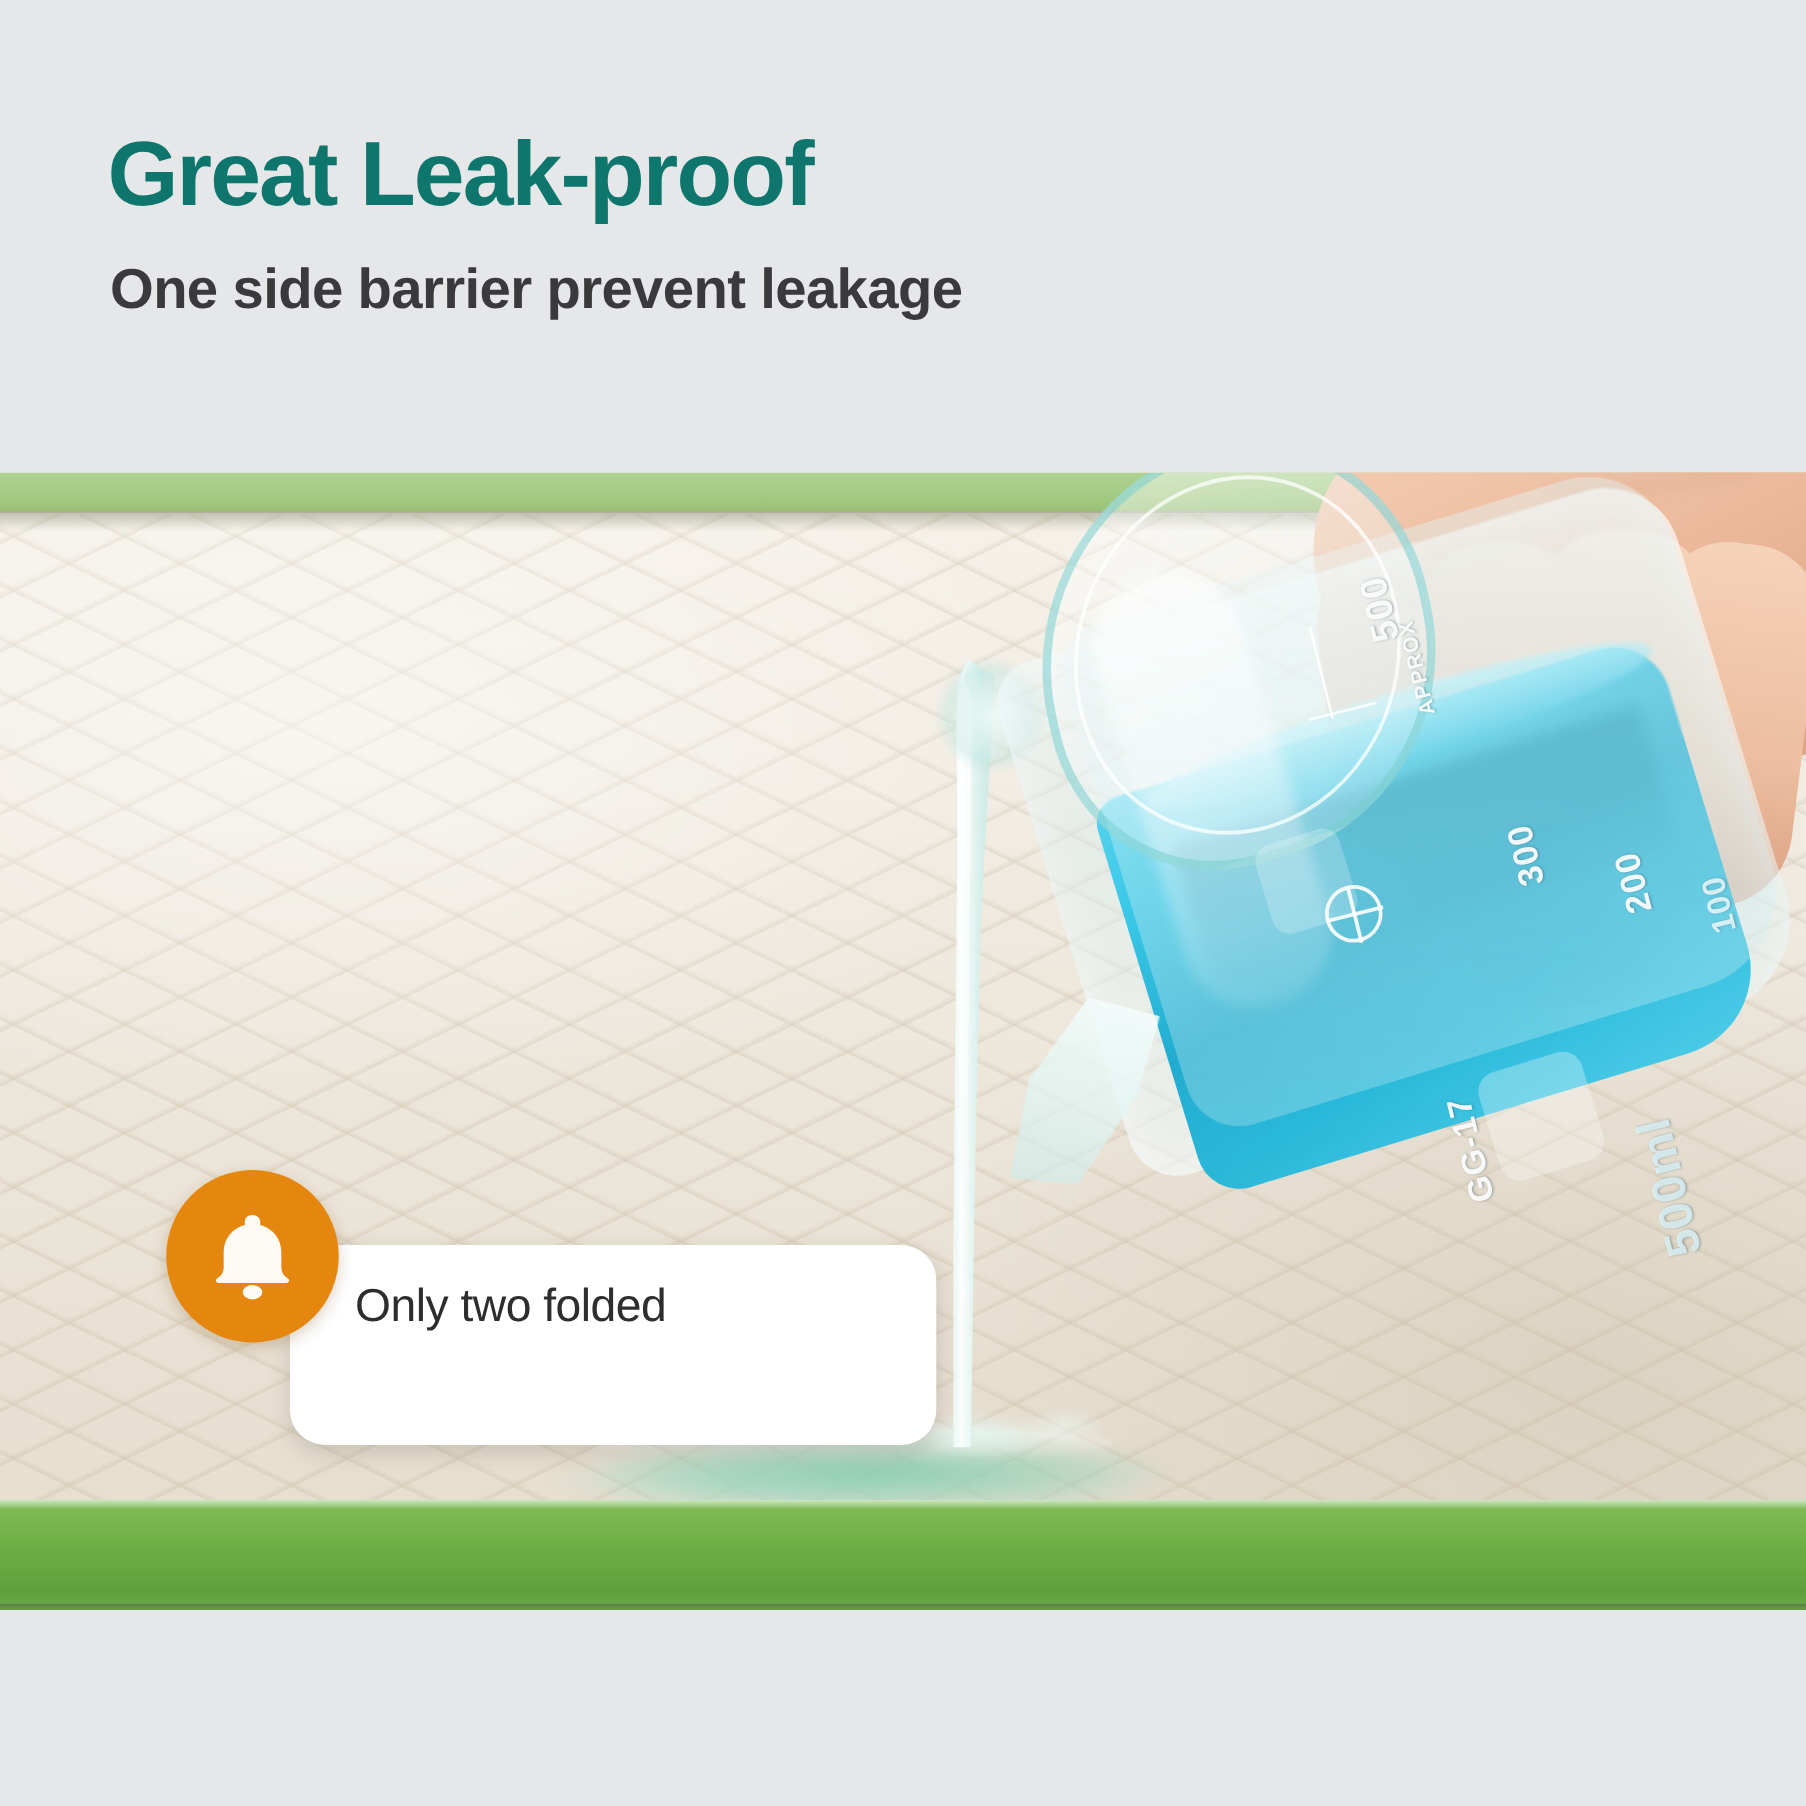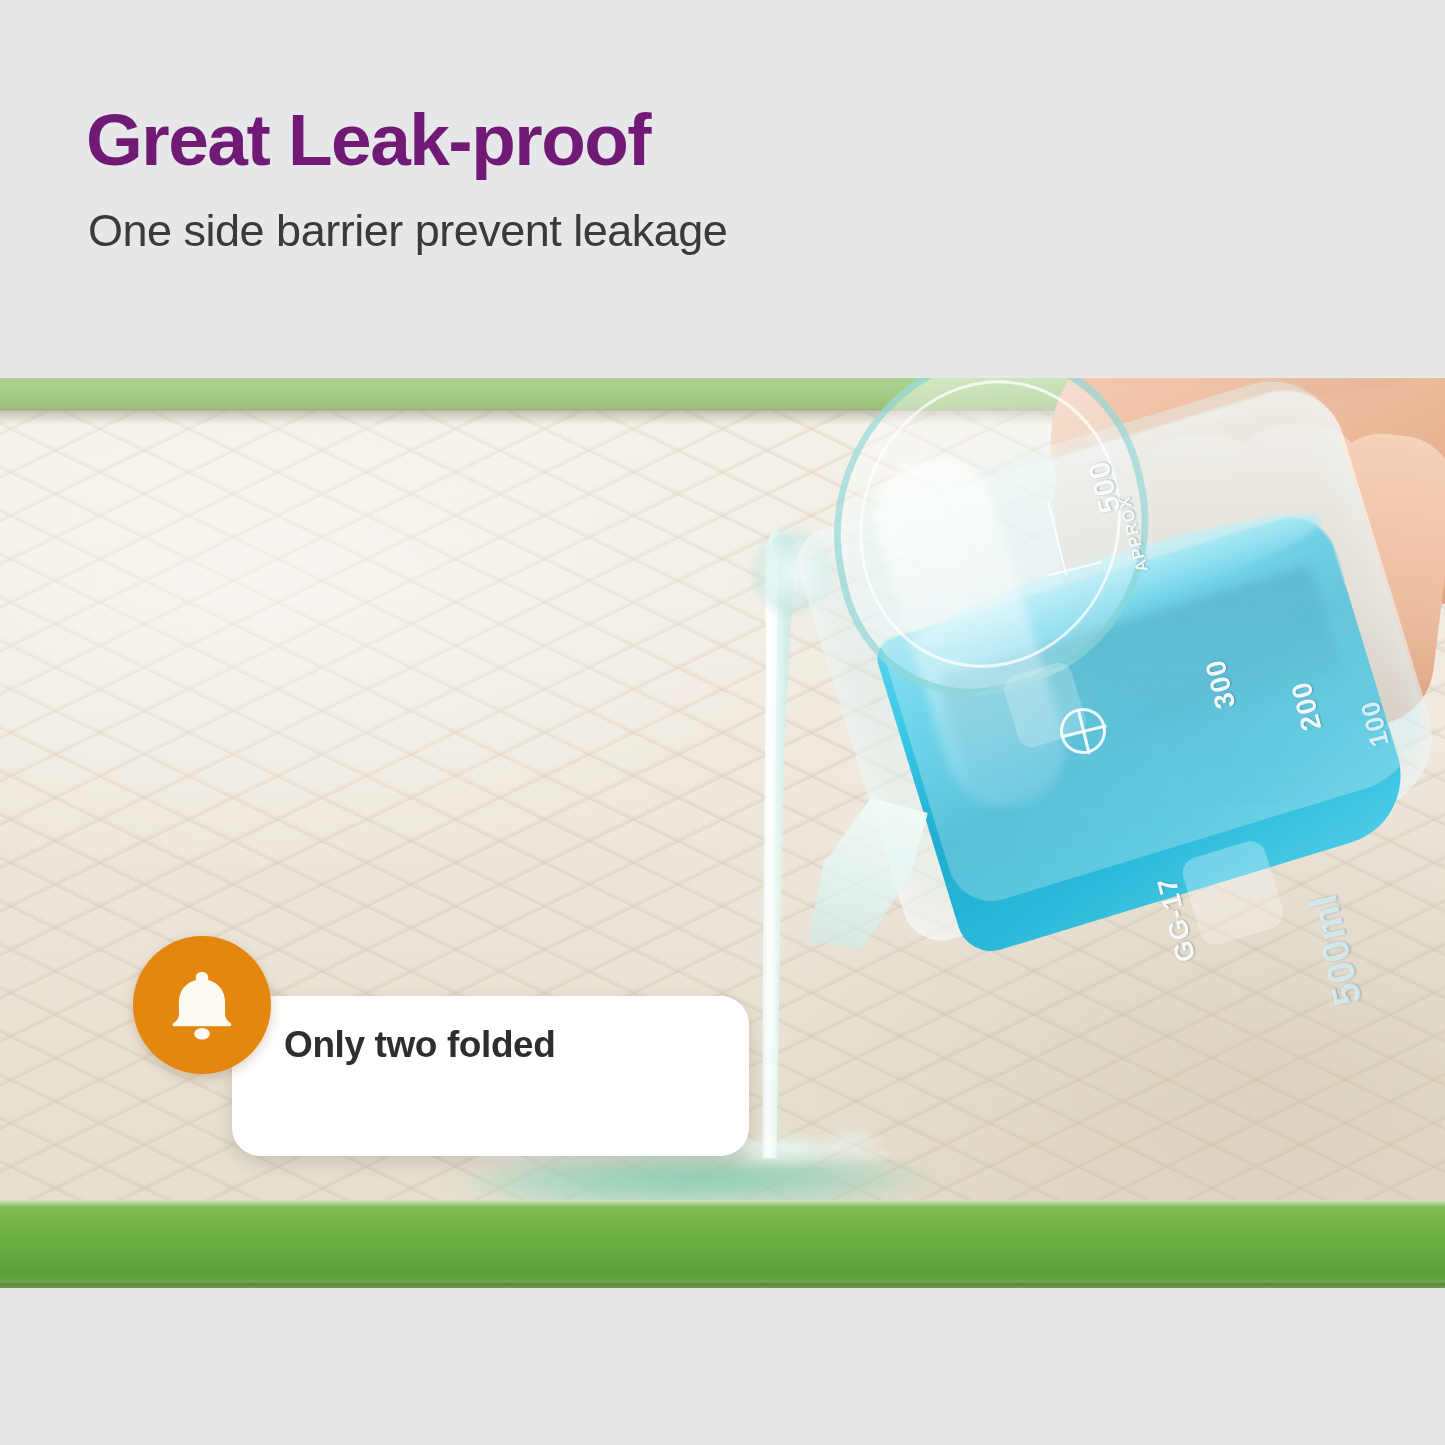--- a/index.html
+++ b/index.html
@@ -15,25 +15,25 @@
     width:1445px; height:1445px;
     background:#e6e7e8;
     overflow:hidden;
   }
 
   
   .header { position:absolute; left:0; top:0; width:1445px; height:378px; background:#e6e7e8; }
   .headline {
     position:absolute; left:86px; top:103px;
     font-size:73px; font-weight:bold; letter-spacing:-1.5px;
-    color:#701a75; line-height:1.0; white-space:nowrap;
+    color:#0f766e; line-height:1.0; white-space:nowrap;
   }
   .subhead {
     position:absolute; left:88px; top:205px;
-    font-size:45px; font-weight:400; letter-spacing:-0.5px;
+    font-size:45px; font-weight:700; letter-spacing:-0.5px;
     color:#3a3a3c; line-height:1.15; white-space:nowrap;
   }
 
   
   .photo {
     position:absolute; left:0; top:378px;
     width:1445px; height:910px;
     overflow:hidden;
     background:#efe9dd;
   }
@@ -315,21 +315,21 @@
 
   
   .callout { position:absolute; left:133px; top:558px; width:620px; height:225px; }
   .callout-card {
     position:absolute; left:99px; top:60px; width:517px; height:160px;
     background:#ffffff; border-radius:28px;
     box-shadow:0 6px 18px rgba(90,90,80,0.22);
   }
   .callout-text {
     position:absolute; left:151px; top:86px; width:470px;
-    font-size:37px; font-weight:bold; line-height:1.24;
+    font-size:37px; font-weight:normal; line-height:1.24;
     color:#2e2e2e; letter-spacing:-0.4px;
   }
   .badge {
     position:absolute; left:0; top:0; width:138px; height:138px;
     background:#e5860f; border-radius:50%;
     box-shadow:0 4px 12px rgba(120,70,10,0.25);
     display:flex; align-items:center; justify-content:center;
   }
   .badge svg { width:66px; height:70px; display:block; }
 

